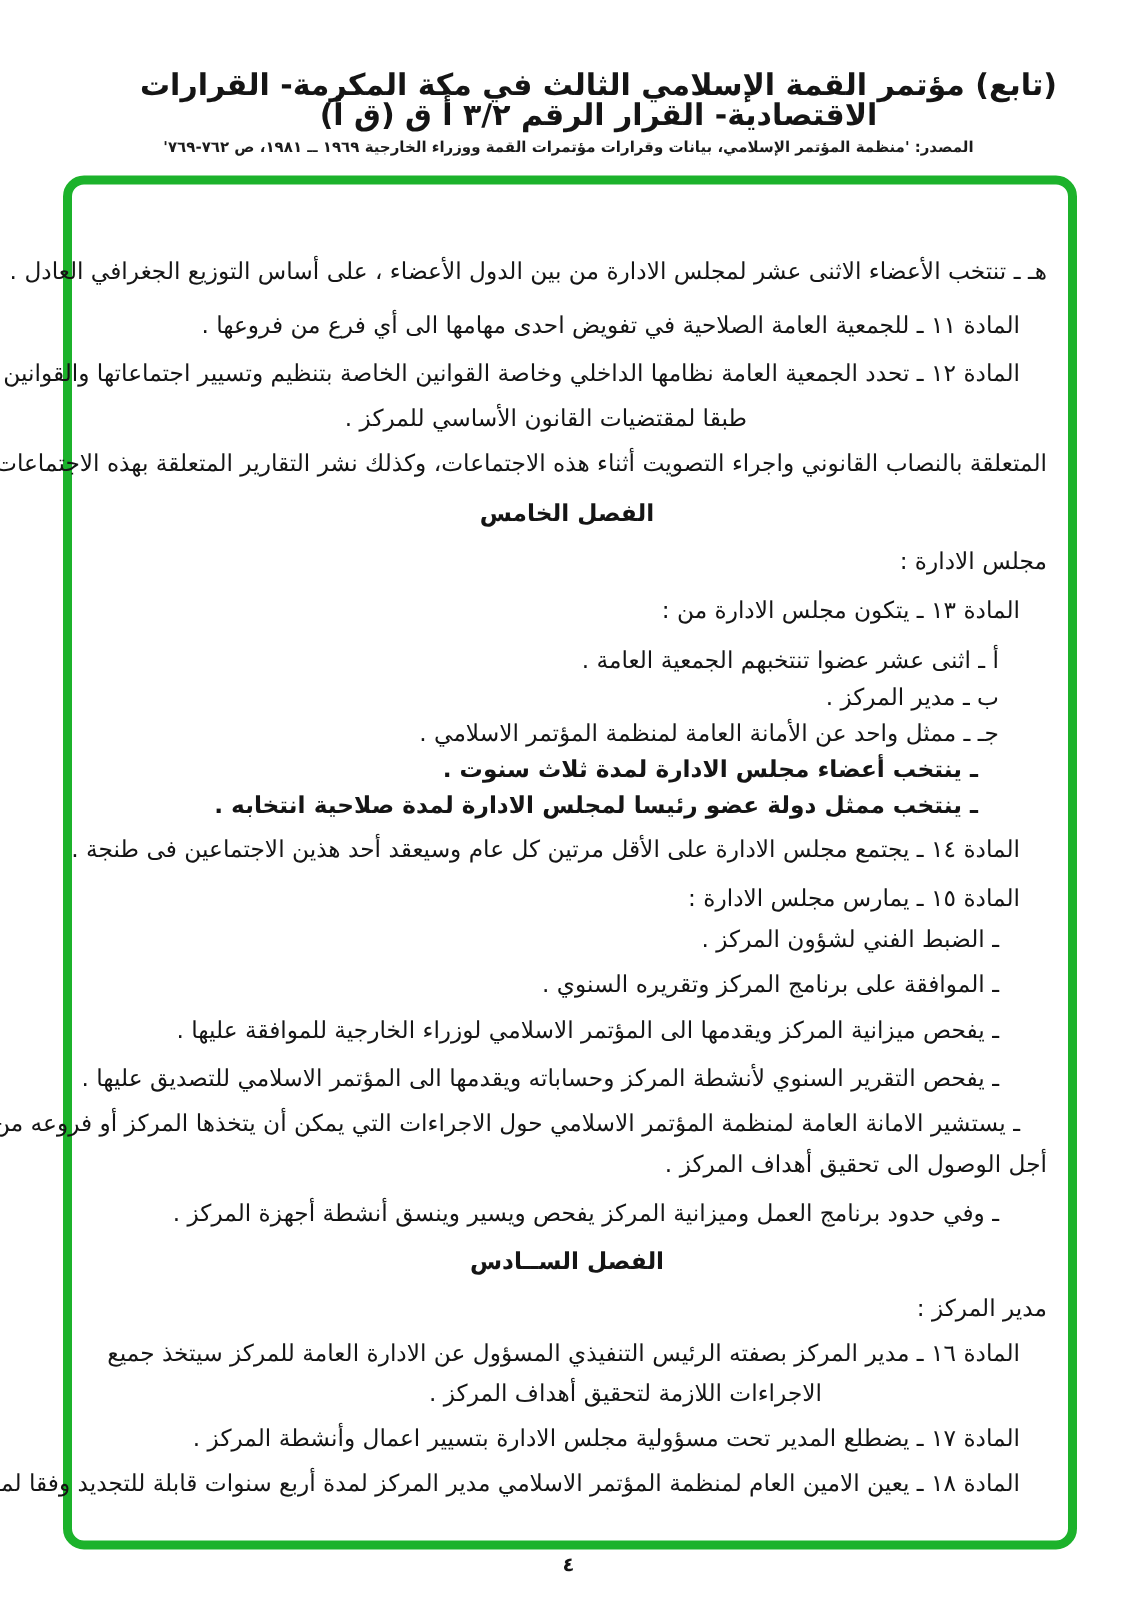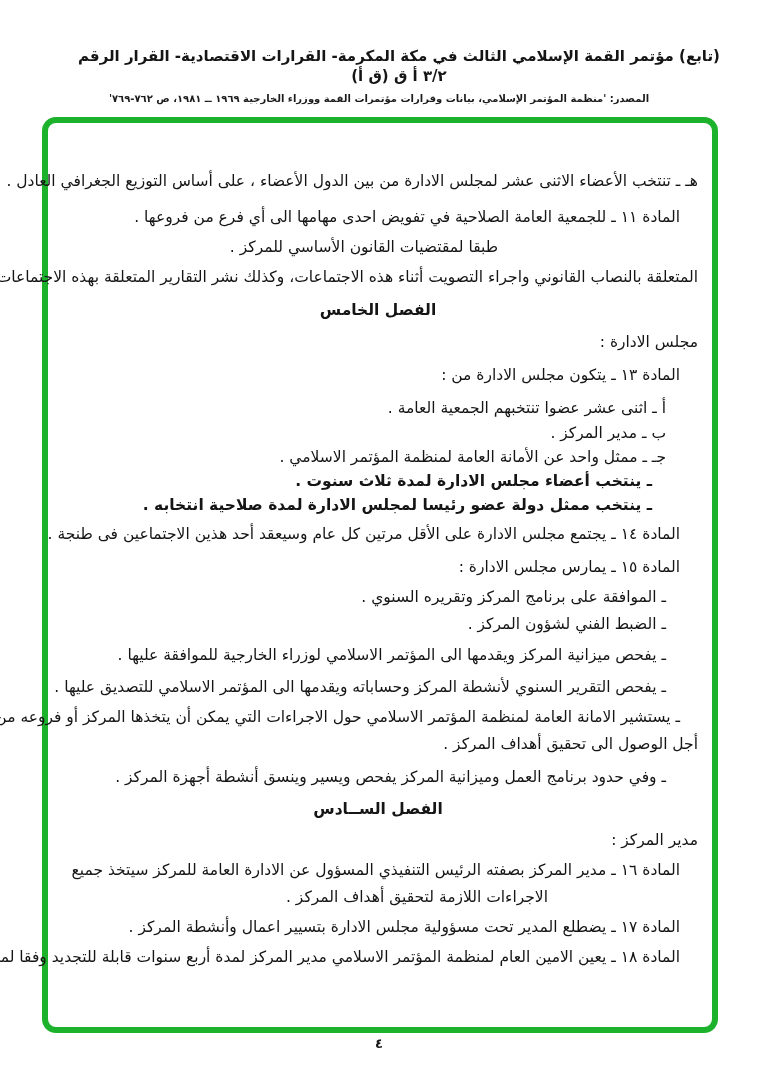--- a/index.html
+++ b/index.html
@@ -6,21 +6,21 @@
   .page{
     position:relative;
     width:758px;height:1078px;
     background:#ffffff;
     font-family:"DejaVu Sans", sans-serif;
     color:#151515;
     overflow:hidden;
   }
   
   .header{position:absolute;top:46px;left:0;right:0;text-align:center;direction:rtl;}
-  .hdr-title{font-size:15px;font-weight:bold;letter-spacing:0;line-height:20px;padding:0 28px;margin-left:40px;}
+  .hdr-title{font-size:20px;font-weight:bold;letter-spacing:0;line-height:20px;padding:0 28px;margin-left:40px;}
   .hdr-source{margin-top:7px;font-size:10px;font-weight:bold;color:#1c1c1c;}
   
   .frame{
     position:absolute;left:42px;top:117px;width:676px;height:916px;
     box-sizing:border-box;
     border:6px solid #1cb22b;
     border-radius:14px;
     padding:46px 14px 0 10px;
     direction:rtl;
   }
@@ -49,34 +49,35 @@
 <div class="page">
 
   <div class="header">
     <div class="hdr-title">(تابع) مؤتمر القمة الإسلامي الثالث في مكة المكرمة- القرارات الاقتصادية- القرار الرقم ٣/٢ أ ق (ق أ)</div>
     <div class="hdr-source">المصدر: 'منظمة المؤتمر الإسلامي، بيانات وقرارات مؤتمرات القمة ووزراء الخارجية ١٩٦٩ ــ ١٩٨١، ص ٧٦٢-٧٦٩'</div>
   </div>
 
   <div class="frame">
     <div class="line mt0">هـ ـ تنتخب الأعضاء الاثنى عشر لمجلس الادارة من بين الدول الأعضاء ، على أساس التوزيع الجغرافي العادل .</div>
     <div class="line ind1 mt12">المادة ١١ ـ للجمعية العامة الصلاحية في تفويض احدى مهامها الى أي فرع من فروعها .</div>
+    <div class="line ind1 mt8">المادة ١٢ ـ تحدد الجمعية العامة نظامها الداخلي وخاصة القوانين الخاصة بتنظيم وتسيير اجتماعاتها والقوانين</div>
     <div class="line indD1 mt6">طبقا لمقتضيات القانون الأساسي للمركز .</div>
     <div class="line mt6">المتعلقة بالنصاب القانوني واجراء التصويت أثناء هذه الاجتماعات، وكذلك نشر التقارير المتعلقة بهذه الاجتماعات</div>
     <div class="line center mt9">الفصل الخامس</div>
     <div class="line mt8">مجلس الادارة :</div>
     <div class="line ind1 mt9">المادة ١٣ ـ يتكون مجلس الادارة من :</div>
     <div class="line ind2 mt9">أ ـ اثنى عشر عضوا تنتخبهم الجمعية العامة .</div>
     <div class="line ind2 mt1">ب ـ مدير المركز .</div>
     <div class="line ind2 mt0">جـ ـ ممثل واحد عن الأمانة العامة لمنظمة المؤتمر الاسلامي .</div>
     <div class="line ind3 mt0">ـ ينتخب أعضاء مجلس الادارة لمدة ثلاث سنوت .</div>
     <div class="line ind3 mt0">ـ ينتخب ممثل دولة عضو رئيسا لمجلس الادارة لمدة صلاحية انتخابه .</div>
     <div class="line ind1 mt5">المادة ١٤ ـ يجتمع مجلس الادارة على الأقل مرتين كل عام وسيعقد أحد هذين الاجتماعين فى طنجة .</div>
     <div class="line ind1 mt9">المادة ١٥ ـ يمارس مجلس الادارة :</div>
+    <div class="line ind2 mt3">ـ الضبط الفني لشؤون المركز .</div>
     <div class="line ind2 mt6">ـ الموافقة على برنامج المركز وتقريره السنوي .</div>
-    <div class="line ind2 mt3">ـ الضبط الفني لشؤون المركز .</div>
     <div class="line ind2 mt7">ـ يفحص ميزانية المركز ويقدمها الى المؤتمر الاسلامي لوزراء الخارجية للموافقة عليها .</div>
     <div class="line ind2 mt8">ـ يفحص التقرير السنوي لأنشطة المركز وحساباته ويقدمها الى المؤتمر الاسلامي للتصديق عليها .</div>
     <div class="line ind1 mt6">ـ يستشير الامانة العامة لمنظمة المؤتمر الاسلامي حول الاجراءات التي يمكن أن يتخذها المركز أو فروعه من</div>
     <div class="line mt3">أجل الوصول الى تحقيق أهداف المركز .</div>
     <div class="line ind2 mt9">ـ وفي حدود برنامج العمل وميزانية المركز يفحص ويسير وينسق أنشطة أجهزة المركز .</div>
     <div class="line center mt8">الفصل الســادس</div>
     <div class="line mt7">مدير المركز :</div>
     <div class="line ind1 mt6">المادة ١٦ ـ مدير المركز بصفته الرئيس التنفيذي المسؤول عن الادارة العامة للمركز سيتخذ جميع</div>
     <div class="line indD2 mt3">الاجراءات اللازمة لتحقيق أهداف المركز .</div>
     <div class="line ind1 mt6">المادة ١٧ ـ يضطلع المدير تحت مسؤولية مجلس الادارة بتسيير اعمال وأنشطة المركز .</div>

